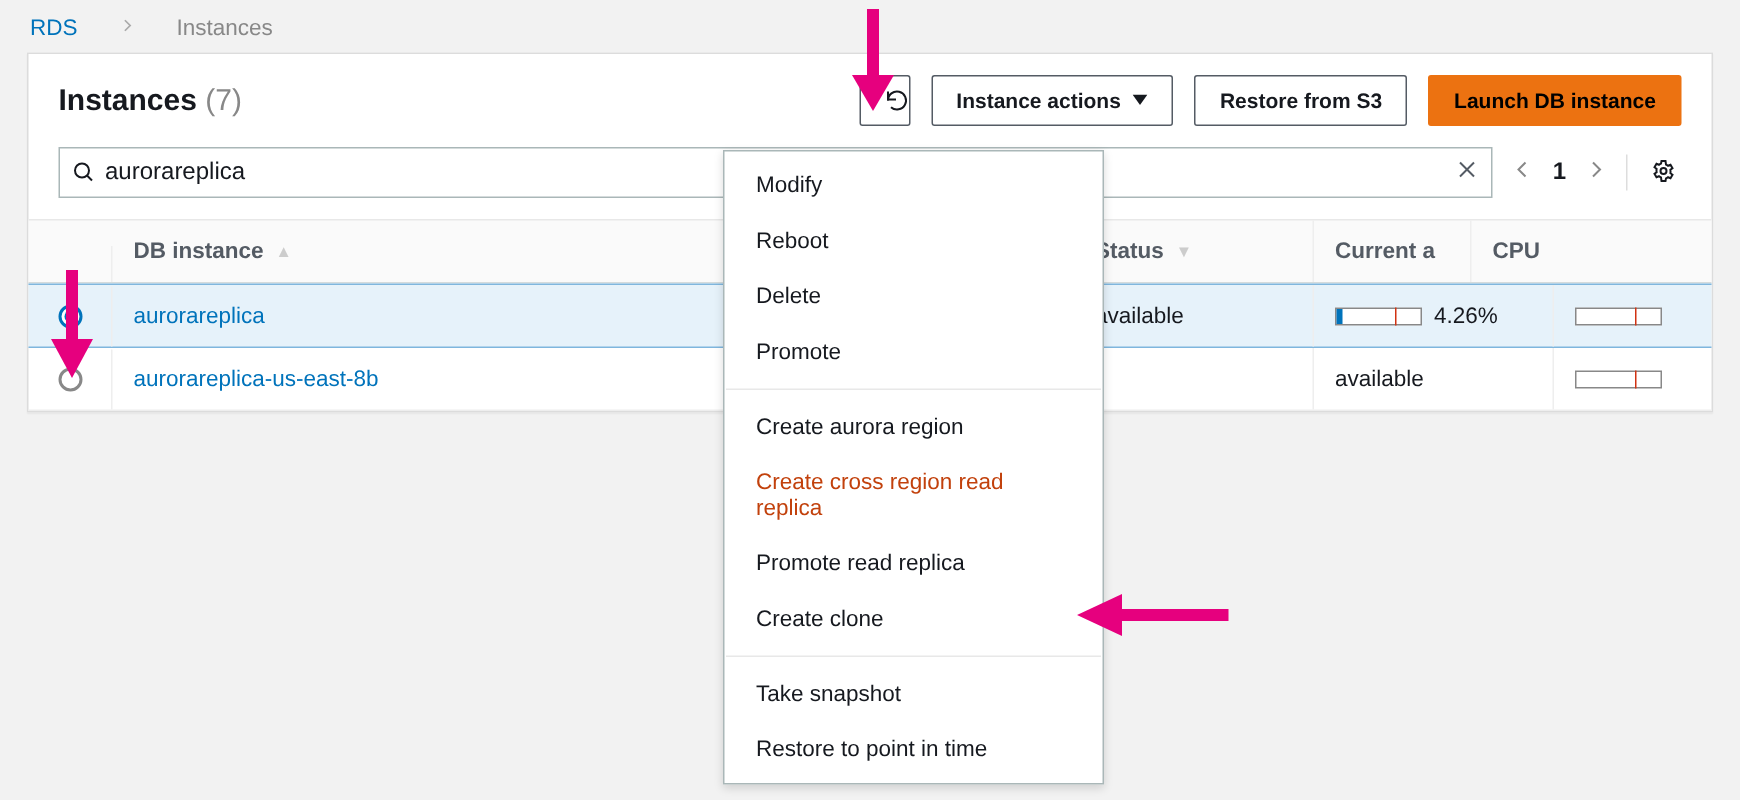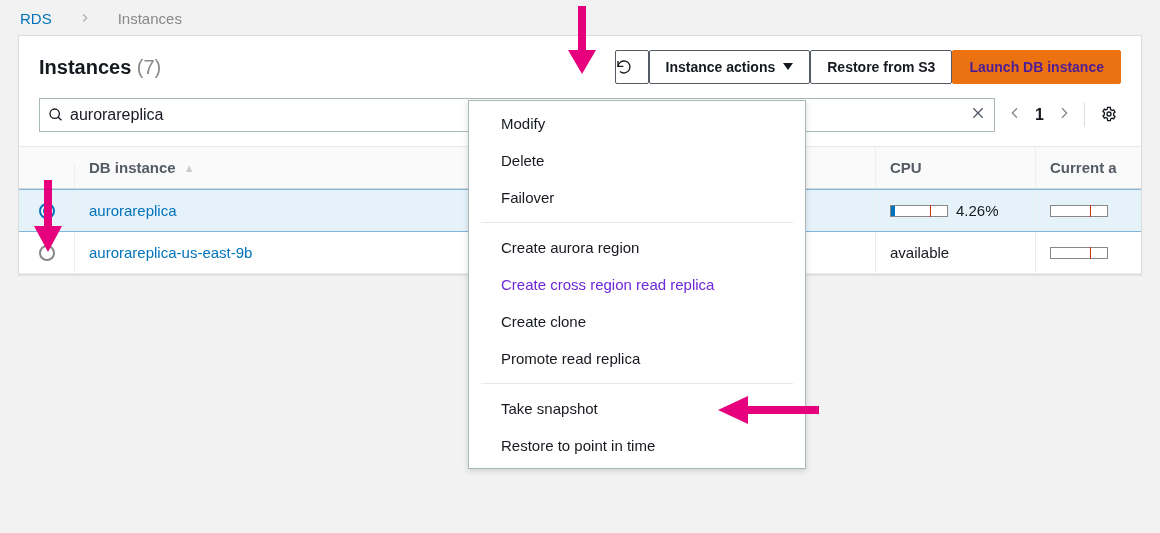--- a/index.html
+++ b/index.html
@@ -27,42 +27,42 @@
   .card {
     background: #fff;
     border: 1px solid #dcdcdc;
     margin: 0 18px;
     box-shadow: 0 1px 1px rgba(0,0,0,0.05);
   }
   .card-header {
     display: flex;
     align-items: center;
     padding: 14px 20px 10px;
-    gap: 0;
+    gap: 14px;
   }
   .title { font-size: 20px; font-weight: 700; flex: 0 0 auto; margin-right: auto;}
   .title .count { color: #888; font-weight: 400; }
 
   .btn {
     display: inline-flex;
     align-items: center;
-    justify-content: space-between;
+    justify-content: flex-end;
     height: 34px;
     padding: 0 16px;
     background: #fff;
     border: 1px solid #545b64;
     border-radius: 2px;
     font-size: 14px;
     font-weight: 700;
     color: #16191f;
     cursor: pointer;
     gap: 8px;
   }
   .btn.icon-only { width: 34px; padding: 0; }
-  .btn.primary { background: #ec7211; border-color: #ec7211; color: #4c1d95; }
+  .btn.primary { background: #ec7211; border-color: #ec7211; color: #000000; }
 
   .search-row {
     display: flex;
     align-items: center;
     padding: 4px 20px 14px;
     gap: 12px;
   }
   .search-box {
     flex: 1;
     display: flex;
@@ -121,35 +121,35 @@
   .radio.on::after { content:''; position:absolute; inset:2px; border-radius:50%; background:#0073bb; }
   .cpu-bar { width: 58px; height: 12px; border:1px solid #888; position: relative; background:#fff;}
   .cpu-bar .fill { position:absolute; left:0; top:0; bottom:0; width:4px; background:#0073bb;}
   .cpu-bar .tick { position:absolute; left:70%; top:-1px; bottom:-1px; width:1px; background:#d13212;}
   .mini-bar { width: 58px; height: 12px; border:1px solid #888; position: relative; background:#fff;}
   .mini-bar .tick { position:absolute; left:70%; top:-1px; bottom:-1px; width:1px; background:#d13212;}
 
   
   .menu {
     position: absolute;
-    left: 468px;
+    left: 482px;
     top: 100px;
-    width: 338px;
+    width: 254px;
     background: #fff;
     border: 1px solid #aab7b8;
     box-shadow: 0 2px 6px rgba(0,0,0,0.15);
     z-index: 50;
-    padding: 4px 12px;
+    padding: 4px 1px;
   }
   .menu .item {
     padding: 10px 20px;
     font-size: 15px;
     cursor: pointer;
   }
-  .menu .item.disabled { color: #6d28d9; cursor: default; }
+  .menu .item.disabled { color: #c2410c; cursor: default; }
   .menu .sep { height: 1px; background: #e8e8e8; margin: 6px 0; }
 
   
   .arrow {
     position: absolute;
     z-index: 100;
     pointer-events: none;
   }
 
   
@@ -231,25 +231,25 @@
   <div class="table-head">
     <div class="cell col-radio"></div>
     <div class="cell col-name">
       <span>DB instance</span>
       <span class="sort">▲</span>
     </div>
     <div class="cell col-status">
       <span>Status</span>
       <span class="sort">▼</span>
     </div>
+    <div class="cell col-current">
+      <span>Current a</span>
+    </div>
     <div class="cell col-cpu">
       <span>CPU</span>
-    </div>
-    <div class="cell col-current">
-      <span>Current a</span>
     </div>
   </div>
 
   <div class="row selected">
     <div class="cell col-radio">
       <span class="radio on"></span>
     </div>
     <div class="cell col-name">
       <span class="link">aurorareplica</span>
     </div>
@@ -266,41 +266,42 @@
           <span class="tick"></span>
         </span>
     </div>
   </div>
 
   <div class="row">
     <div class="cell col-radio">
       <span class="radio"></span>
     </div>
     <div class="cell col-name">
-      <span class="link">aurorareplica-us-east-9b</span>
+      <span class="link">aurorareplica-us-east-8b</span>
     </div>
     <div class="cell col-status">available</div>
     <div class="cell col-current">
       <span class="mini-bar">
           <span class="tick"></span>
         </span>
     </div>
   </div>
 
 </div>
 
 <div class="menu" id="actions-menu">
     <div class="item">Modify</div>
+    <div class="item">Reboot</div>
     <div class="item">Delete</div>
-    <div class="item">Failover</div>
+    <div class="item">Promote</div>
     <div class="sep"></div>
     <div class="item">Create aurora region</div>
     <div class="item disabled">Create cross region read replica</div>
+    <div class="item">Promote read replica</div>
     <div class="item">Create clone</div>
-    <div class="item">Promote read replica</div>
     <div class="sep"></div>
     <div class="item">Take snapshot</div>
     <div class="item">Restore to point in time</div>
   </div>
 
 <svg class="arrow" style="left:562px; top:-2px;" width="40" height="78">
   <line x1="20" y1="8" x2="20" y2="56" stroke="#e6007e" stroke-width="8"></line>
   <polygon points="6,52 34,52 20,76" fill="#e6007e"></polygon>
 </svg>
 <svg class="arrow" style="left:28px; top:172px;" width="40" height="82">

